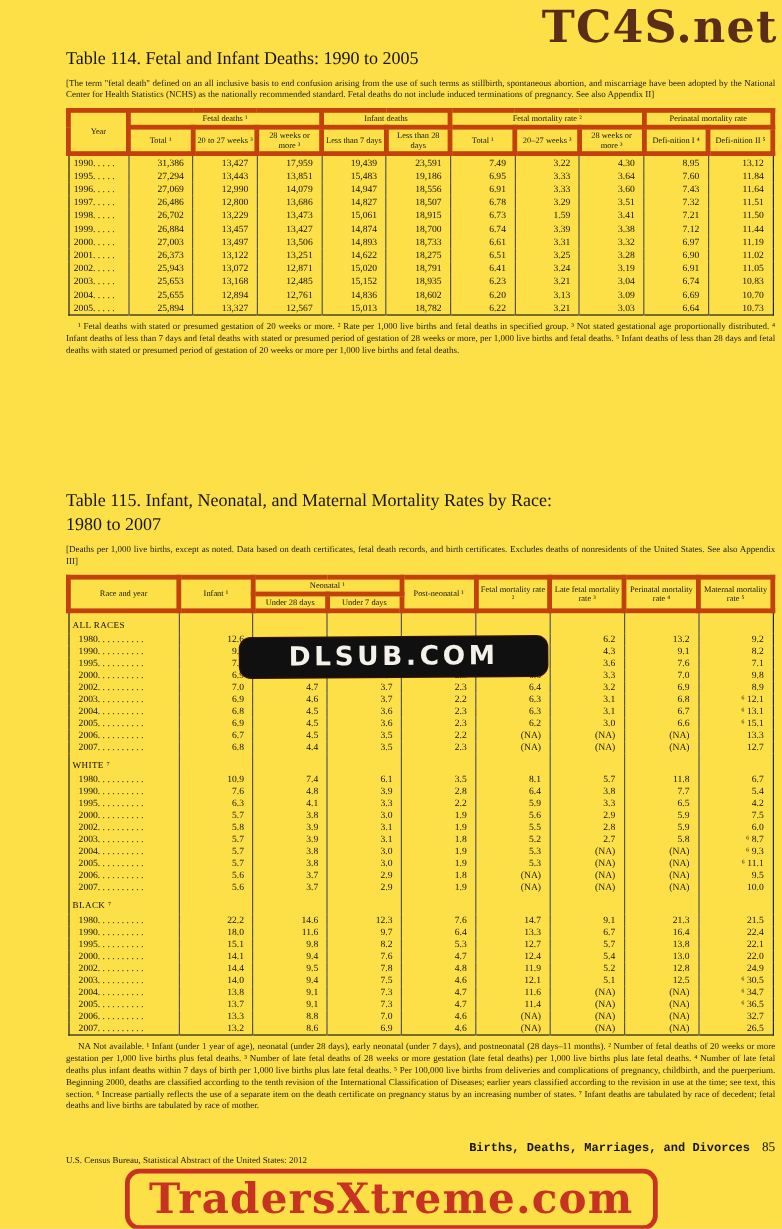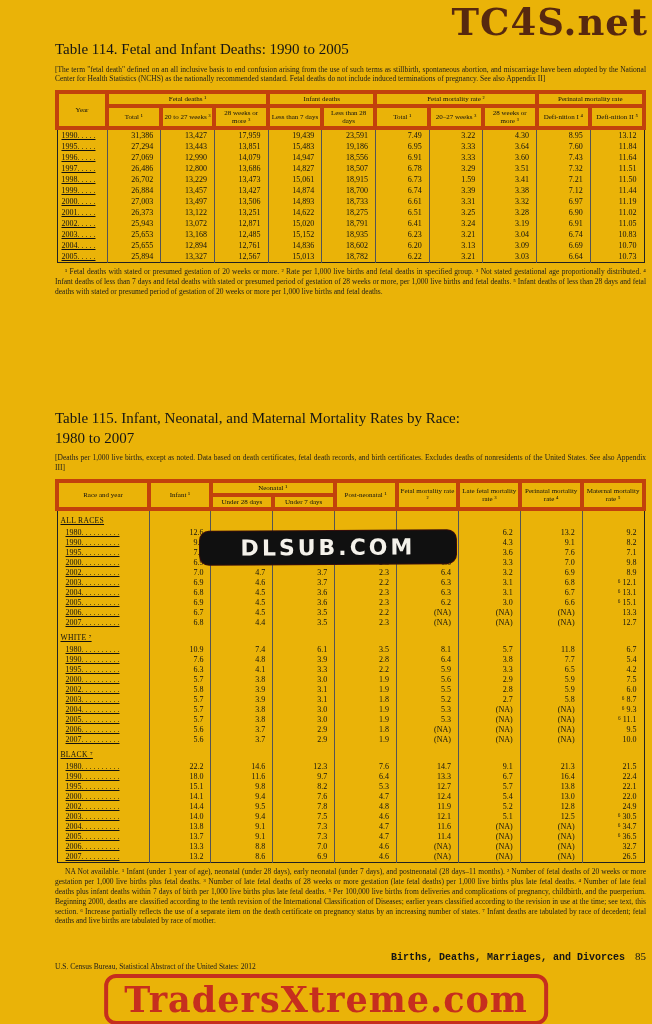--- a/index.html
+++ b/index.html
@@ -1,33 +1,33 @@
 <!DOCTYPE html>
 <html><head>
 <meta charset="utf-8">
 <style>
   *{box-sizing:border-box;}
   html,body{margin:0;padding:0;}
   body{width:652px;background:#e9e8e4;font-family:"Liberation Serif","DejaVu Serif",serif;}
-  .page{position:relative;width:652px;height:1024px;background:#eab308;overflow:hidden;color:#151515;}
+  .page{position:relative;width:652px;height:1024px;background:#fde047;overflow:hidden;color:#151515;}
   .content{position:absolute;left:55px;top:40px;width:591px;}
 
   .tbl-title{font-size:15px;font-weight:normal;margin:0 0 5px 0;line-height:1.3;white-space:pre-line;}
   .tbl-note{font-size:7.5px;line-height:1.32;margin:0 0 6px 0;text-align:justify;color:#1c1c1c;}
   .tbl-foot{font-size:7.5px;line-height:1.32;margin:4px 0 0 0;text-align:justify;text-indent:10px;color:#1c1c1c;}
   .tbl-src{font-size:7.5px;line-height:1.32;margin:0;text-align:justify;text-indent:10px;color:#1c1c1c;}
 
   .dtable{border-collapse:collapse;width:100%;table-layout:fixed;border:1.5px solid #222;margin-top:2px;}
   .dtable th{font-weight:normal;font-size:7px;line-height:1.15;text-align:center;vertical-align:middle;
              border:4px solid #c2410c;padding:1px 1px;color:#111;}
   .dtable td{font-size:8px;text-align:right;white-space:nowrap;overflow:hidden;
              border-left:1px solid #555;padding:0 7px 0 0;color:#111;}
   .t114 td{height:11px;line-height:11px;}
   .t115 td{height:10px;line-height:10px;}
-  .dtable td:first-child{border-left:none;text-decoration:underline;}
+  .dtable td:first-child{border-left:none;}
   .yearcell{text-align:left !important;padding:0 0 0 4px !important;}
   .t115 .yearcell{padding-left:8px !important;}
   .seccell{text-align:left !important;padding:3px 0 0 3px !important;font-size:7.6px !important;letter-spacing:.3px;}
   .secrow td{height:14px;line-height:14px;vertical-align:bottom;}
   .bot{vertical-align:bottom;}
   .c-year114{width:50px;}
   .c-year115{width:92px;}
   .block115{margin-top:112px;}
   .twrap{position:relative;}
 

